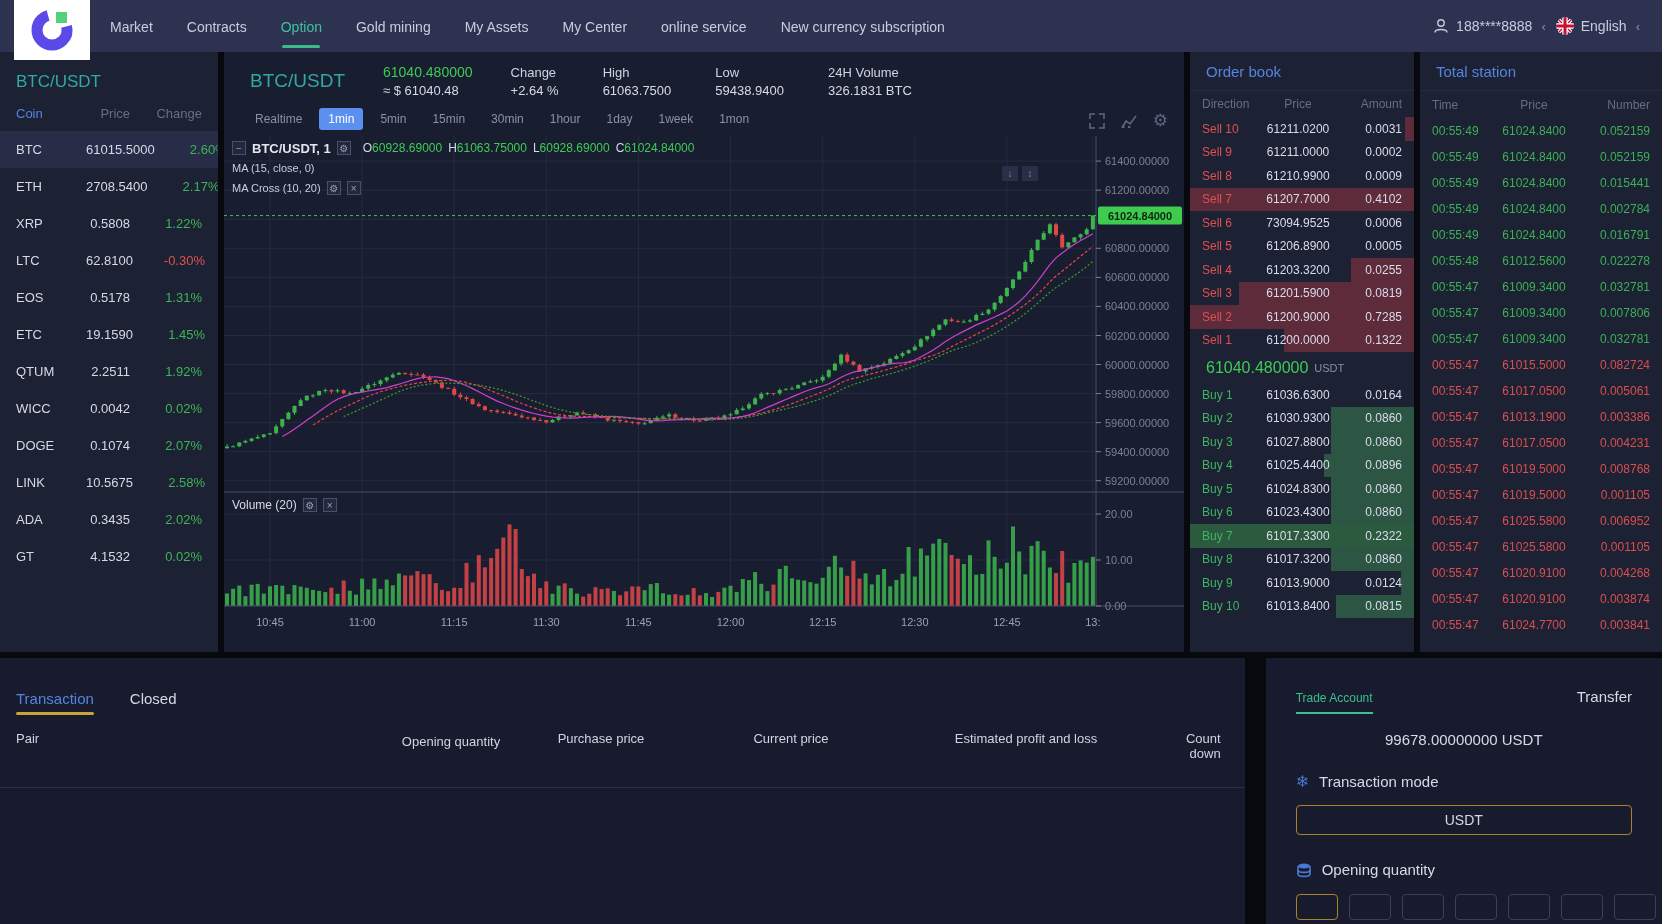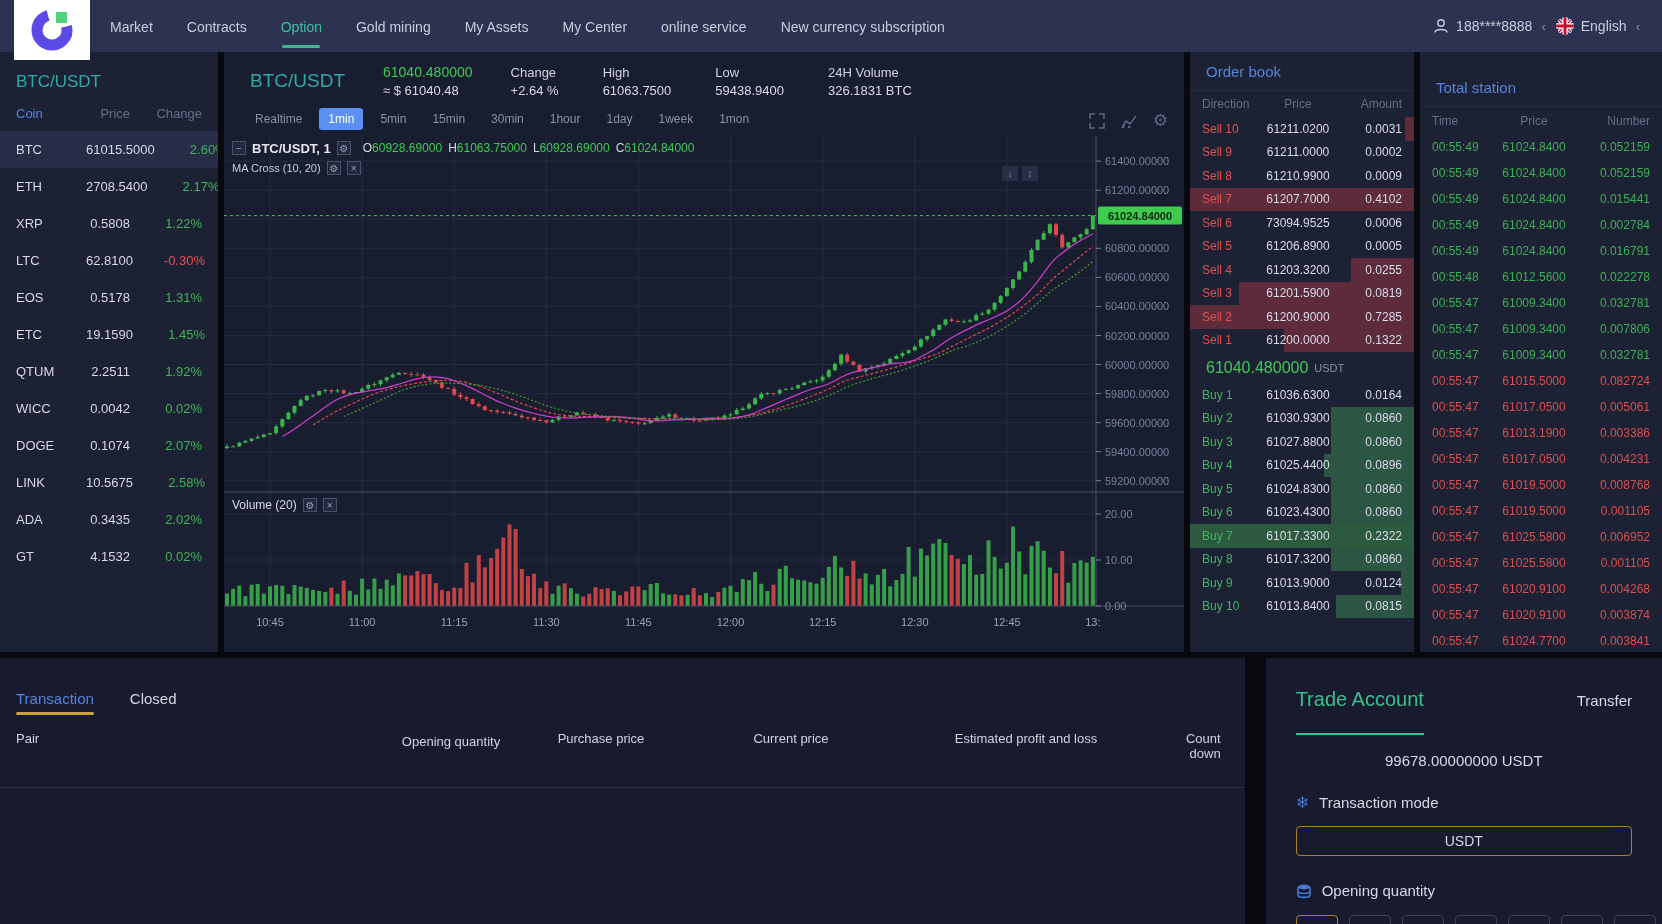--- a/index.html
+++ b/index.html
@@ -82,42 +82,42 @@
   .ob-row .dir { z-index:2; } .ob-row .pr { text-align:center; color:#d8dbea; z-index:2; }
   .ob-row .am { text-align:right; color:#d8dbea; z-index:2; }
   .ob-row .depth { position:absolute; right:0; top:0; bottom:0; z-index:1; }
   .sell .dir { color:#e15050; } .buy .dir { color:#3eb55f; }
   .sell .depth { background:#5e2b3a; } .buy .depth { background:#2c5643; }
   .sell.full { background:#5e2b3a; } .buy.full { background:#2c5a3e; }
   .ob-mid { height:31px; display:flex; align-items:center; padding-left:16px; gap:6px; }
   .ob-mid .mp { color:#3ecb55; font-size:16px; }
   .ob-mid .mu { color:#8a90a8; font-size:11px; }
   
-  .ts-title { color:#5584e0; font-size:15px; padding:27px 0 10px 16px; border-bottom:1px solid #262b44; }
+  .ts-title { color:#5584e0; font-size:15px; padding:11px 0 10px 16px; border-bottom:1px solid #262b44; }
   .ts-head { display:grid; grid-template-columns:62px 1fr 76px; padding:7px 12px 6px; color:#676d88; font-size:12px; }
   .ts-head .h2 { text-align:center; } .ts-head .h3 { text-align:right; }
   .ts-row { display:grid; grid-template-columns:62px 1fr 76px; padding:0 12px; height:26px; align-items:center; font-size:12px; }
   .ts-row .t2 { text-align:center; } .ts-row .t3 { text-align:right; }
   .ts-row.g { color:#3cb054; } .ts-row.r { color:#d94f4f; }
   
   .pos-tabs { display:flex; gap:36px; padding:32px 0 0 16px; align-items:baseline; }
   .pos-tab { font-size:15px; color:#d6d9e6; cursor:pointer; position:relative; padding-bottom:8px; }
   .pos-tab.active { color:#5584e0; }
   .pos-tab.active::after { content:""; position:absolute; left:0; bottom:0; width:100%; height:3px;
     border-radius:2px; background:#c9a33a; }
   .pos-head { display:flex; align-items:flex-start; padding:16px 24px 0 16px; color:#cfd3e2; font-size:13px;
     border-bottom:1px solid #2b2f45; padding-bottom:26px; }
   .pos-head .ph-pair { width:380px; }
   .pos-head .ph { text-align:center; }
   .ph-open { width:110px; line-height:22px; }
   .ph-purchase { width:190px; } .ph-current { width:190px; } .ph-est { width:280px; }
   .ph-count { flex:1; text-align:right; }
   
   .tp-head { display:flex; justify-content:space-between; align-items:baseline; padding:30px 30px 0 30px; }
-  .tp-title { color:#3bbf8f; font-size:20px; padding-bottom:22px; border-bottom:2px solid #3bbf8f; cursor:pointer; }
+  .tp-title { color:#3bbf8f; font-size:12px; padding-bottom:7px; border-bottom:2px solid #3bbf8f; cursor:pointer; }
   .tp-transfer { color:#d6d9e6; font-size:15px; cursor:pointer; }
   .tp-balance { text-align:center; color:#d6d9e6; font-size:15px; margin-top:17px; }
   .tp-mode { display:flex; align-items:center; gap:10px; padding:24px 0 0 30px; font-size:15px; color:#d6d9e6; }
   .flake { color:#4a77d4; font-size:16px; }
   .tp-usdt { margin:14px 30px 0 30px; height:30px; border:1px solid #a8832a; border-radius:4px;
     display:flex; align-items:center; justify-content:center; font-size:14px; color:#d6d9e6; cursor:pointer; }
   .tp-qty { display:flex; align-items:center; gap:10px; padding:26px 0 0 30px; font-size:15px; color:#d6d9e6; }
   .qty-row { display:flex; gap:11px; padding:16px 0 0 30px; }
   .qty-btn { width:42px; height:26px; border:1px solid #3a4058; border-radius:4px; cursor:pointer; }
   .qty-btn.first { border-color:#a8832a; }
@@ -296,20 +296,23 @@
         <span class="gear-glyph">⚙</span>
       </div>
 
       <div class="chart-body">
         <div class="legend">
           <div class="legend-row">
             <span class="lgd-box">−</span>
             <span class="lgd-title">BTC/USDT, 1</span>
             <span class="lgd-box">⚙</span>
             <span class="ohlc" id="ohlc-row"><span class="k">O</span><span class="v">60928.69000</span><span class="k">H</span><span class="v">61063.75000</span><span class="k">L</span><span class="v">60928.69000</span><span class="k">C</span><span class="v">61024.84000</span></span>
+          </div>
+          <div class="legend-row">
+            <span class="ma-lab">MA (15, close, 0)</span>
           </div>
           <div class="legend-row">
             <span class="ma-lab">MA Cross (10, 20)</span>
             <span class="lgd-box">⚙</span>
             <span class="lgd-box">×</span>
           </div>
         </div>
         <div class="scroll-btns">
           <span class="sb">↓</span>
           <span class="sb">↕</span>

